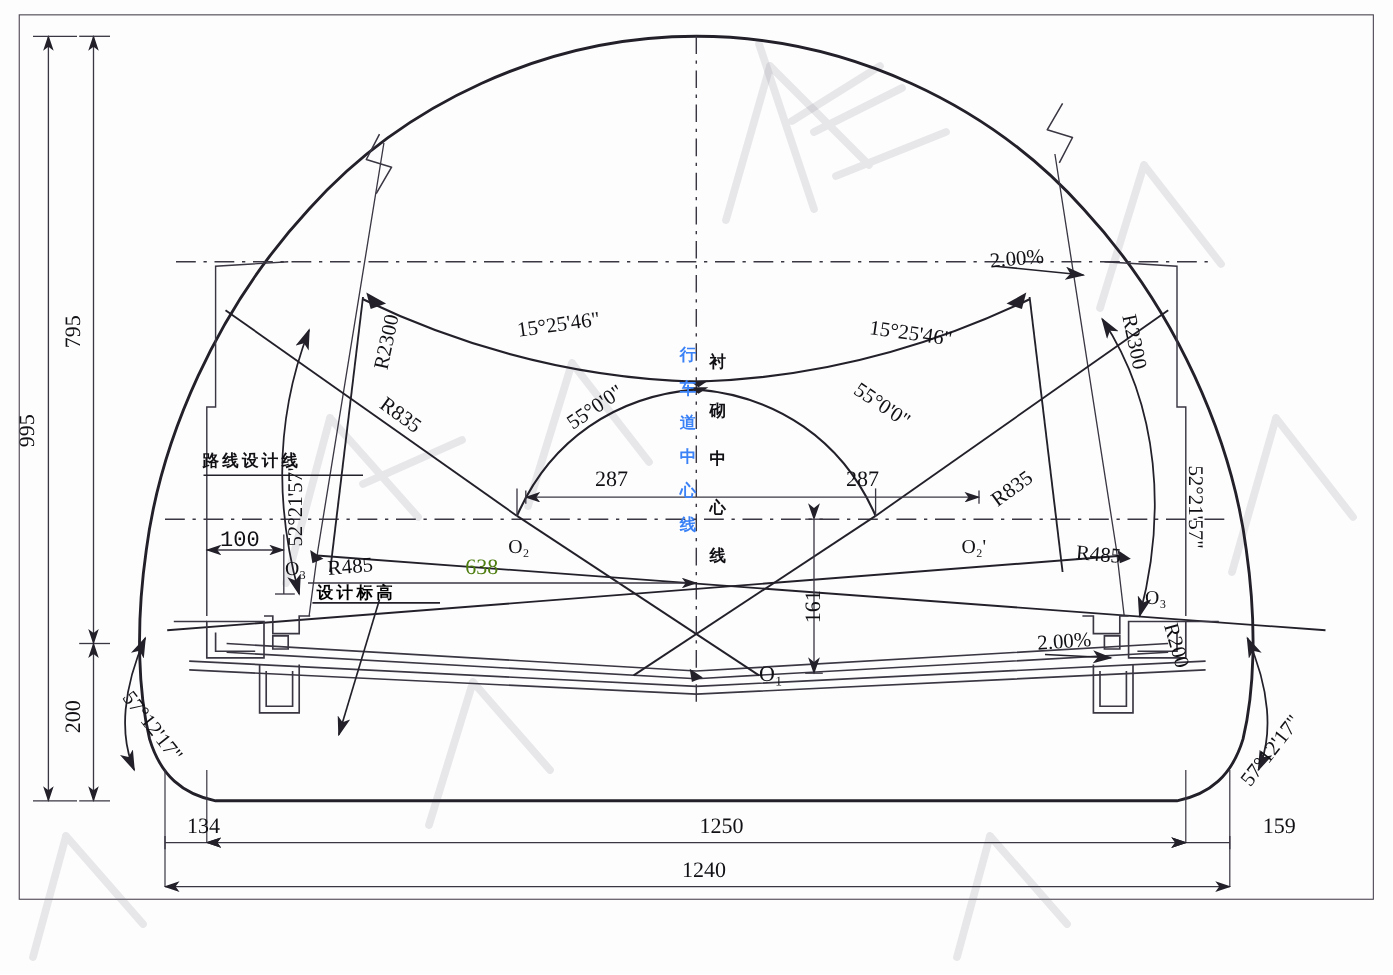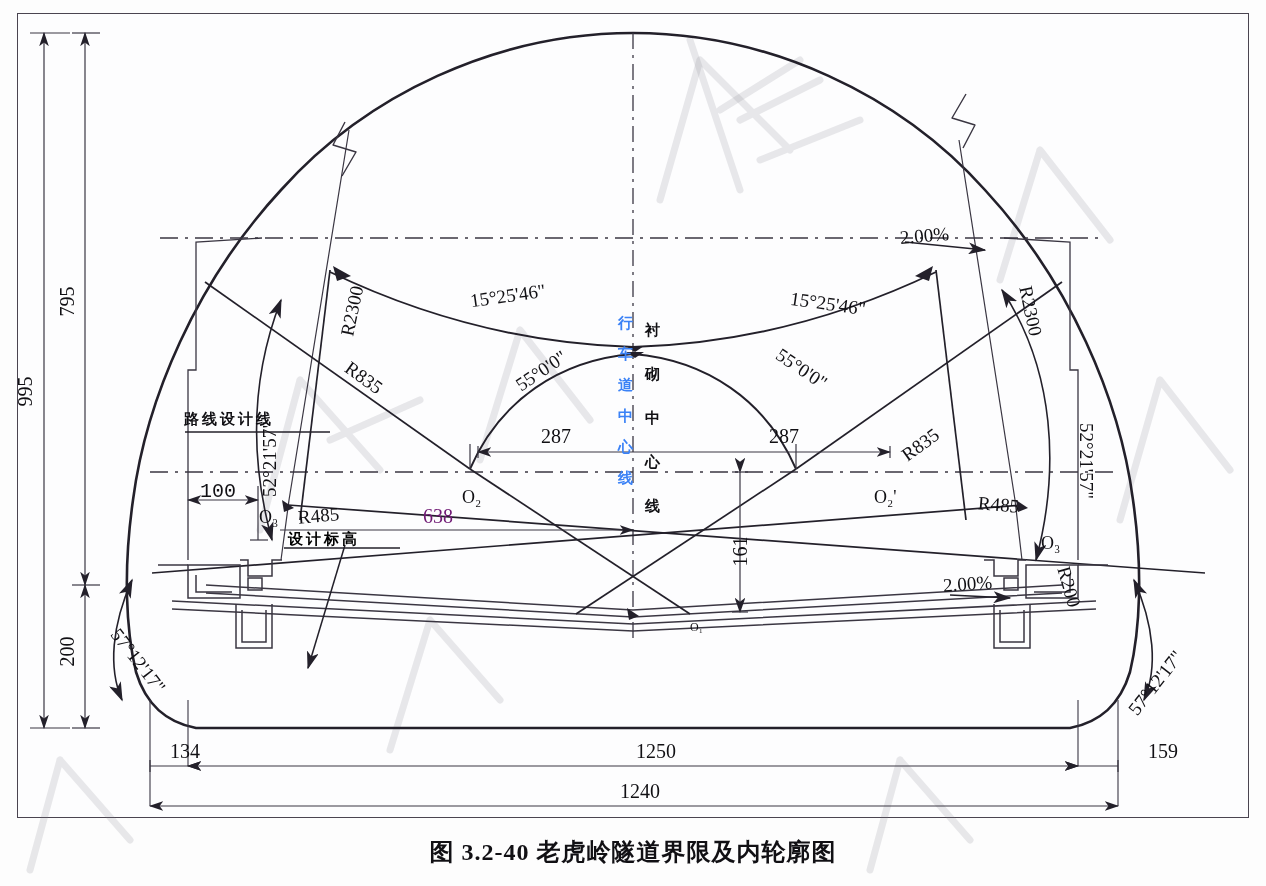--- a/index.html
+++ b/index.html
@@ -264,21 +264,21 @@
     <span style="position:absolute;left:52px;top:290px;font-family:'Liberation Serif',serif;font-size:20px;color:#111014;transform:rotate(-90deg);transform-origin:center;">795</span>
     <span style="position:absolute;left:52px;top:640px;font-family:'Liberation Serif',serif;font-size:20px;color:#111014;transform:rotate(-90deg);transform-origin:center;">200</span>
 
     <span style="position:absolute;left:170px;top:740px;font-family:'Liberation Serif',serif;font-size:20px;color:#111014;">134</span>
     <span style="position:absolute;left:640px;top:740px;font-family:'Liberation Serif',serif;font-size:20px;color:#111014;transform:translateX(-50%);margin-left:16px;">1250</span>
     <span style="position:absolute;left:1148px;top:740px;font-family:'Liberation Serif',serif;font-size:20px;color:#111014;">159</span>
     <span style="position:absolute;left:640px;top:780px;font-family:'Liberation Serif',serif;font-size:20px;color:#111014;transform:translateX(-50%);">1240</span>
 
     <span style="position:absolute;left:556px;top:425px;font-family:'Liberation Serif',serif;font-size:20px;color:#111014;transform:translateX(-50%);">287</span>
     <span style="position:absolute;left:784px;top:425px;font-family:'Liberation Serif',serif;font-size:20px;color:#111014;transform:translateX(-50%);">287</span>
-    <span style="position:absolute;left:438px;top:505px;font-family:'Liberation Serif',serif;font-size:20px;color:#701a75;transform:translateX(-50%);">638</span>
+    <span style="position:absolute;left:438px;top:505px;font-family:'Liberation Serif',serif;font-size:20px;color:#4d7c0f;transform:translateX(-50%);">638</span>
     <span style="position:absolute;left:725px;top:540px;font-family:'Liberation Serif',serif;font-size:20px;color:#111014;transform:rotate(-90deg);transform-origin:center;">161</span>
     <span style="position:absolute;left:200px;top:480px;font-family:Liberation Mono, monospace;font-size:20px;color:#111014;">100</span>
 
     <span style="position:absolute;left:327px;top:300px;font-family:'Liberation Serif',serif;font-size:19px;color:#111014;transform:rotate(-78deg);transform-origin:center;">R2300</span>
     <span style="position:absolute;left:1005px;top:300px;font-family:'Liberation Serif',serif;font-size:19px;color:#111014;transform:rotate(78deg);transform-origin:center;">R2300</span>
     <span style="position:absolute;left:343px;top:367px;font-family:'Liberation Serif',serif;font-size:19px;color:#111014;transform:rotate(36deg);transform-origin:center;">R835</span>
     <span style="position:absolute;left:900px;top:434px;font-family:'Liberation Serif',serif;font-size:19px;color:#111014;transform:rotate(-36deg);transform-origin:center;">R835</span>
     <span style="position:absolute;left:298px;top:505px;font-family:'Liberation Serif',serif;font-size:19px;color:#111014;transform:rotate(-5deg);transform-origin:center;">R485</span>
     <span style="position:absolute;left:978px;top:494px;font-family:'Liberation Serif',serif;font-size:19px;color:#111014;transform:rotate(5deg);transform-origin:center;">R485</span>
     <span style="position:absolute;left:1048px;top:576px;font-family:'Liberation Serif',serif;font-size:19px;color:#111014;transform:rotate(74deg);transform-origin:center;">R200</span>
@@ -288,28 +288,27 @@
     <span style="position:absolute;left:513px;top:360px;font-family:'Liberation Serif',serif;font-size:19px;color:#111014;transform:rotate(-34deg);transform-origin:center;">55°0'0"</span>
     <span style="position:absolute;left:773px;top:358px;font-family:'Liberation Serif',serif;font-size:19px;color:#111014;transform:rotate(34deg);transform-origin:center;">55°0'0"</span>
     <span style="position:absolute;left:232px;top:448px;font-family:'Liberation Serif',serif;font-size:19px;color:#111014;transform:rotate(-90deg);transform-origin:center;">52°21'57"</span>
     <span style="position:absolute;left:1048px;top:450px;font-family:'Liberation Serif',serif;font-size:19px;color:#111014;transform:rotate(90deg);transform-origin:center;">52°21'57"</span>
     <span style="position:absolute;left:100px;top:650px;font-family:'Liberation Serif',serif;font-size:19px;color:#111014;transform:rotate(52deg);transform-origin:center;">57°12'17"</span>
     <span style="position:absolute;left:1118px;top:672px;font-family:'Liberation Serif',serif;font-size:19px;color:#111014;transform:rotate(-52deg);transform-origin:center;">57°12'17"</span>
 
     <span style="position:absolute;left:900px;top:225px;font-family:'Liberation Serif',serif;font-size:19px;color:#111014;transform:rotate(-5deg);transform-origin:center;">2.00%</span>
     <span style="position:absolute;left:943px;top:573px;font-family:'Liberation Serif',serif;font-size:19px;color:#111014;transform:rotate(-4deg);transform-origin:center;">2.00%</span>
 
-    <span style="position:absolute;left:690px;top:620px;font-family:'Liberation Serif',serif;font-size:12px;color:#111014;">O₁</span>
+    <span style="position:absolute;left:690px;top:602px;font-family:'Liberation Serif',serif;font-size:20px;color:#111014;">O₁</span>
     <span style="position:absolute;left:462px;top:487px;font-family:'Liberation Serif',serif;font-size:18px;color:#111014;">O₂</span>
     <span style="position:absolute;left:874px;top:487px;font-family:'Liberation Serif',serif;font-size:18px;color:#111014;">O₂'</span>
     <span style="position:absolute;left:259px;top:507px;font-family:'Liberation Serif',serif;font-size:18px;color:#111014;">O₃</span>
     <span style="position:absolute;left:1041px;top:533px;font-family:'Liberation Serif',serif;font-size:18px;color:#111014;">O₃</span>
 
     <span style="position:absolute;left:184px;top:410px;font-family:'Liberation Serif',serif;font-weight:bold;font-size:15px;color:#111014;letter-spacing:3px;">路线设计线</span>
     <span style="position:absolute;left:288px;top:530px;font-family:'Liberation Serif',serif;font-weight:bold;font-size:15px;color:#000000;letter-spacing:3px;">设计标高</span>
     <span style="position:absolute;left:618px;top:308px;width:18px;font-family:'Liberation Serif',serif;font-weight:bold;font-size:15px;color:#3b82f6;line-height:31px;word-break:break-all;">行车道中心线</span>
     <span style="position:absolute;left:645px;top:308px;width:18px;font-family:'Liberation Serif',serif;font-weight:bold;font-size:15px;color:#111014;line-height:44px;word-break:break-all;">衬砌中心线</span>
 
   </div>
 
-  <div class="caption">图 3.2-40  老虎岭隧道界限及内轮廓图</div>
 
 </div>
 
 </body></html>

